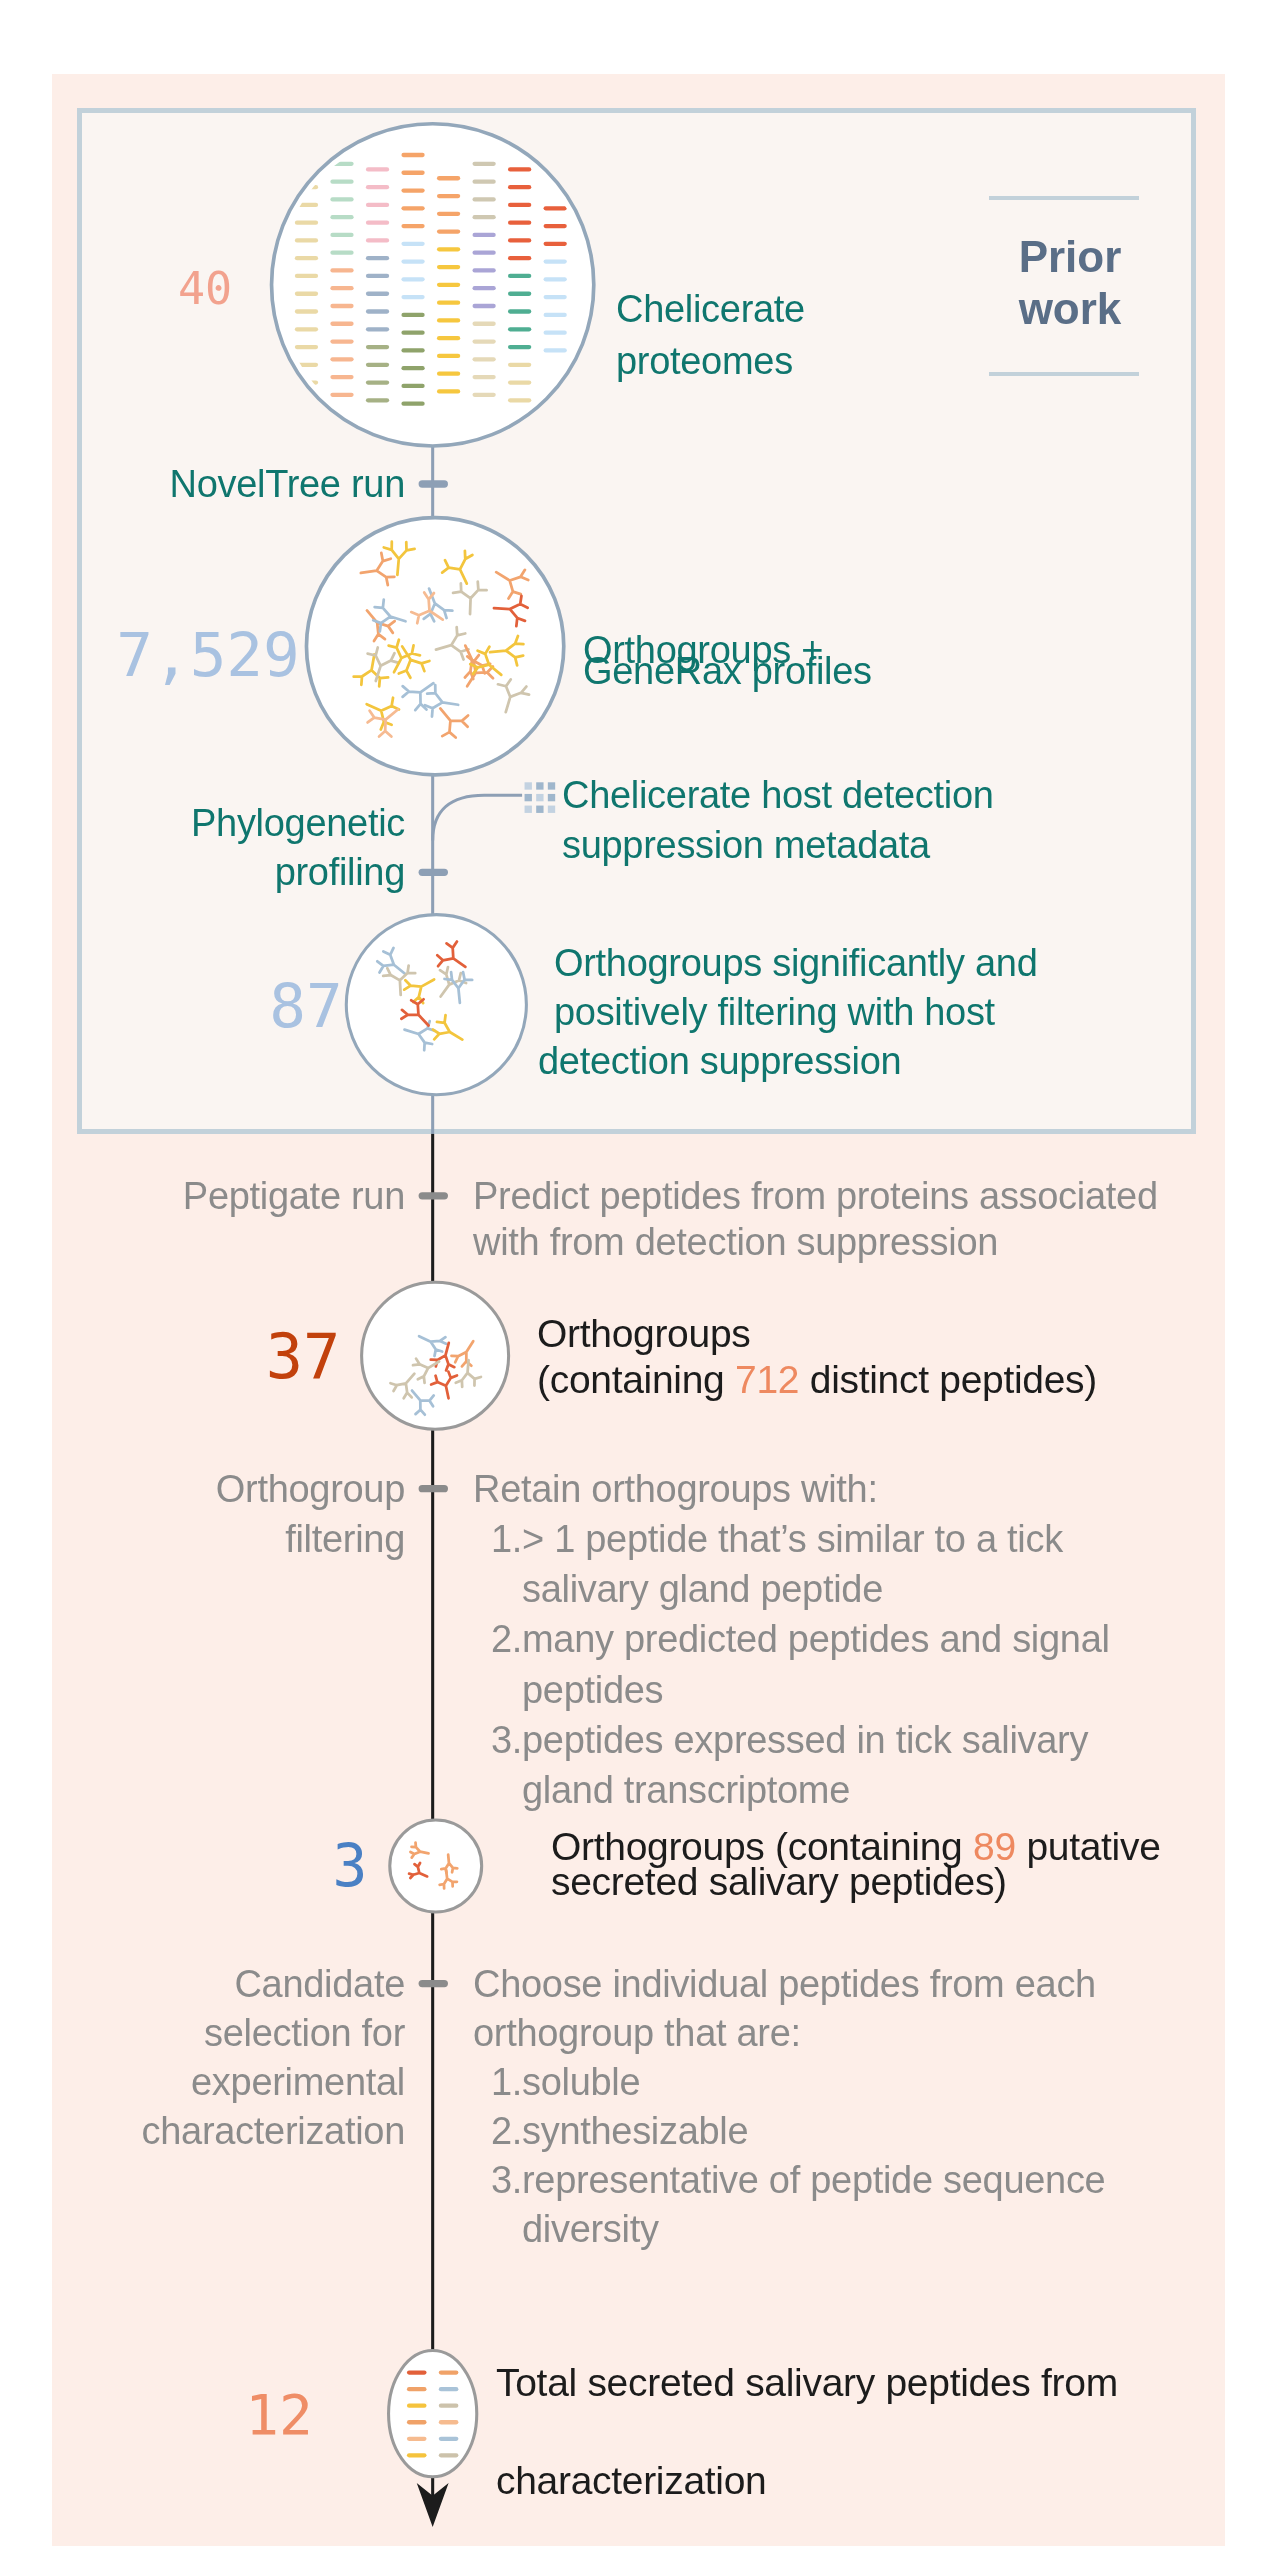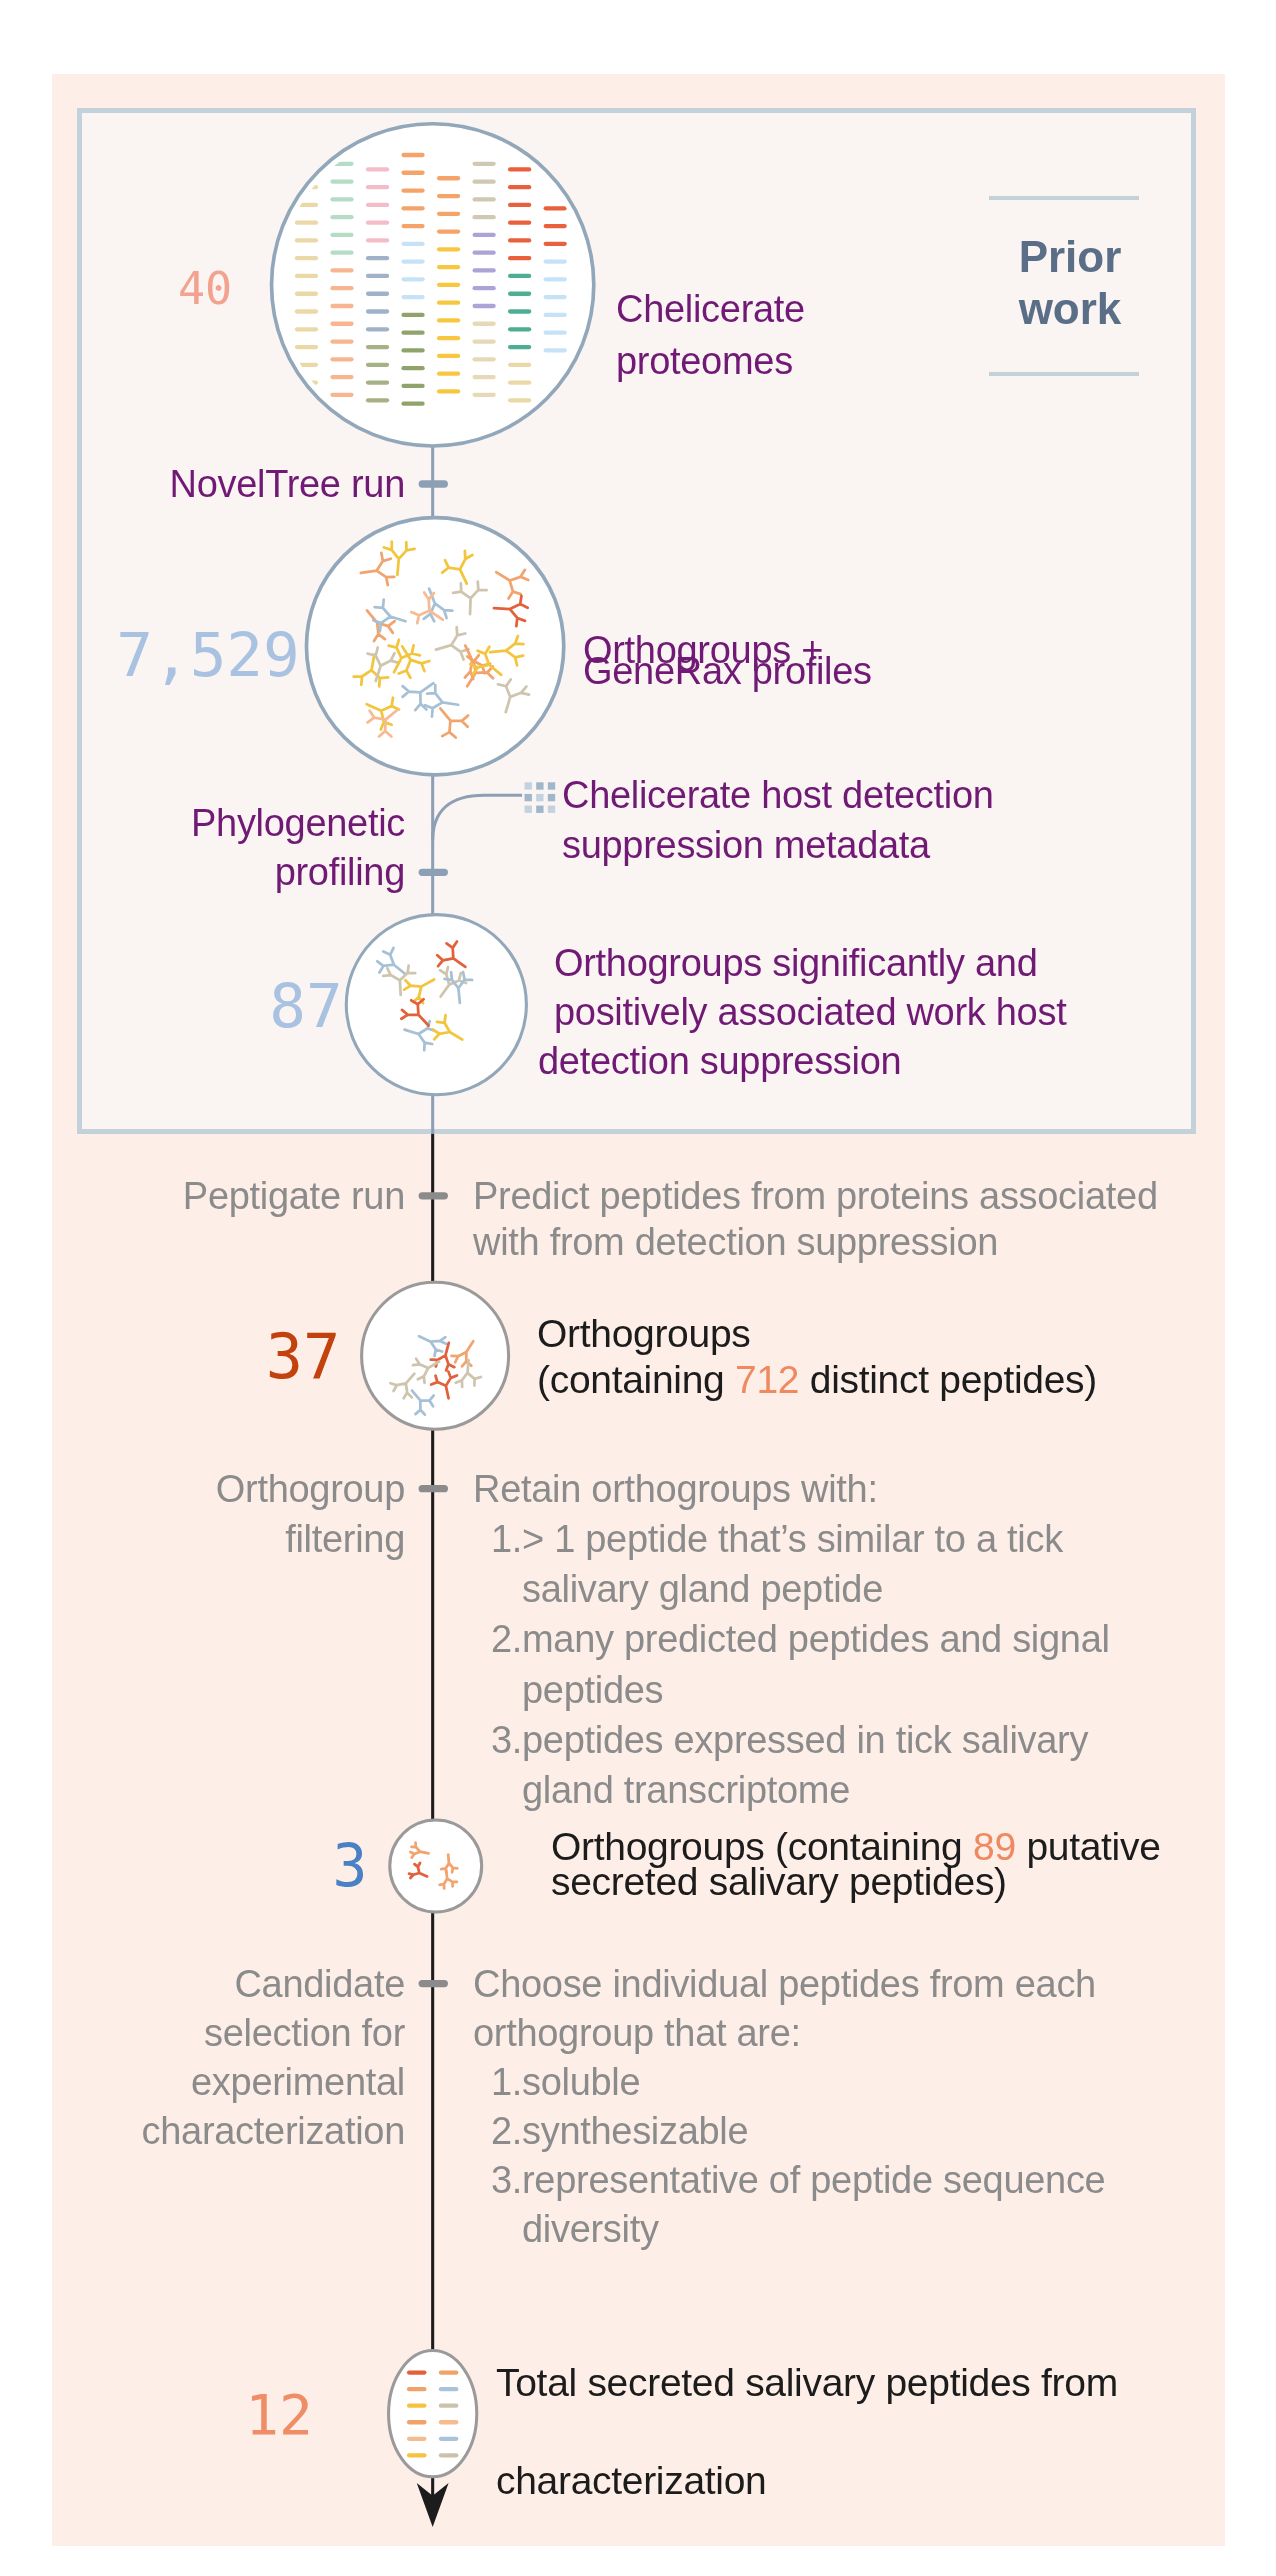--- a/index.html
+++ b/index.html
@@ -3,21 +3,21 @@
 <meta charset="utf-8">
 <style>
   html,body{margin:0;padding:0;background:#ffffff;}
   .canvas{position:relative;width:1277px;height:2576px;background:#ffffff;overflow:hidden;
           font-family:"Liberation Sans",sans-serif;}
   .panel{position:absolute;left:52px;top:74px;width:1173px;height:2472px;background:#fdeee8;}
   .priorbox{position:absolute;left:77px;top:108px;width:1119px;height:1026px;
             border:5.5px solid #c2d1da;background:#faf5f2;box-sizing:border-box;}
   svg.art{position:absolute;left:0;top:0;}
   .t{position:absolute;font-size:38px;line-height:1;letter-spacing:-0.3px;white-space:nowrap;}
-  .bluegray{color:#701a75;}
+  .bluegray{color:#0f766e;}
   .gray{color:#8b8b8b;text-align:right;}
   .blacktx{color:#1c1c1c;font-size:39px;}
   .rlab{right:872px;text-align:right;}
   .num{position:absolute;font-family:"DejaVu Sans Mono",monospace;
        transform:translate(-50%,-50%);white-space:nowrap;}
   .prior{position:absolute;left:1070px;transform:translateX(-50%);
          font-size:44px;font-weight:700;color:#5a6e87;line-height:1;}
   .rule{position:absolute;left:989px;width:150px;height:3.7px;background:#c2d1da;}
   .hl{color:#ee8960;}
   .ln{display:inline-block;width:49px;}
@@ -273,21 +273,21 @@
 
   <div class="t bluegray" style="left:583px;top:631px">Orthogroups +</div>
   <div class="t bluegray" style="left:583px;top:652px">GeneRax profiles</div>
 
   <div class="t bluegray rlab" style="top:804px">Phylogenetic</div>
   <div class="t bluegray rlab" style="top:853px">profiling</div>
   <div class="t bluegray" style="left:562px;top:776px">Chelicerate host detection</div>
   <div class="t bluegray" style="left:562px;top:826px">suppression metadata</div>
 
   <div class="t bluegray" style="left:554px;top:944px">Orthogroups significantly and</div>
-  <div class="t bluegray" style="left:554px;top:993px">positively associated work host</div>
+  <div class="t bluegray" style="left:554px;top:993px">positively filtering with host</div>
   <div class="t bluegray" style="left:538px;top:1042px">detection suppression</div>
 
   <div class="t gray rlab" style="top:1177px">Peptigate run</div>
   <div class="t gray" style="left:473px;top:1177px">Predict peptides from proteins associated</div>
   <div class="t gray" style="left:473px;top:1223px">with from detection suppression</div>
 
   <div class="t blacktx" style="left:537px;top:1314px">Orthogroups</div>
   <div class="t blacktx" style="left:537px;top:1360px"><span>(containing </span><span class="hl">712</span><span> distinct peptides)</span></div>
 
   <div class="t gray rlab" style="top:1470px">Orthogroup</div>

